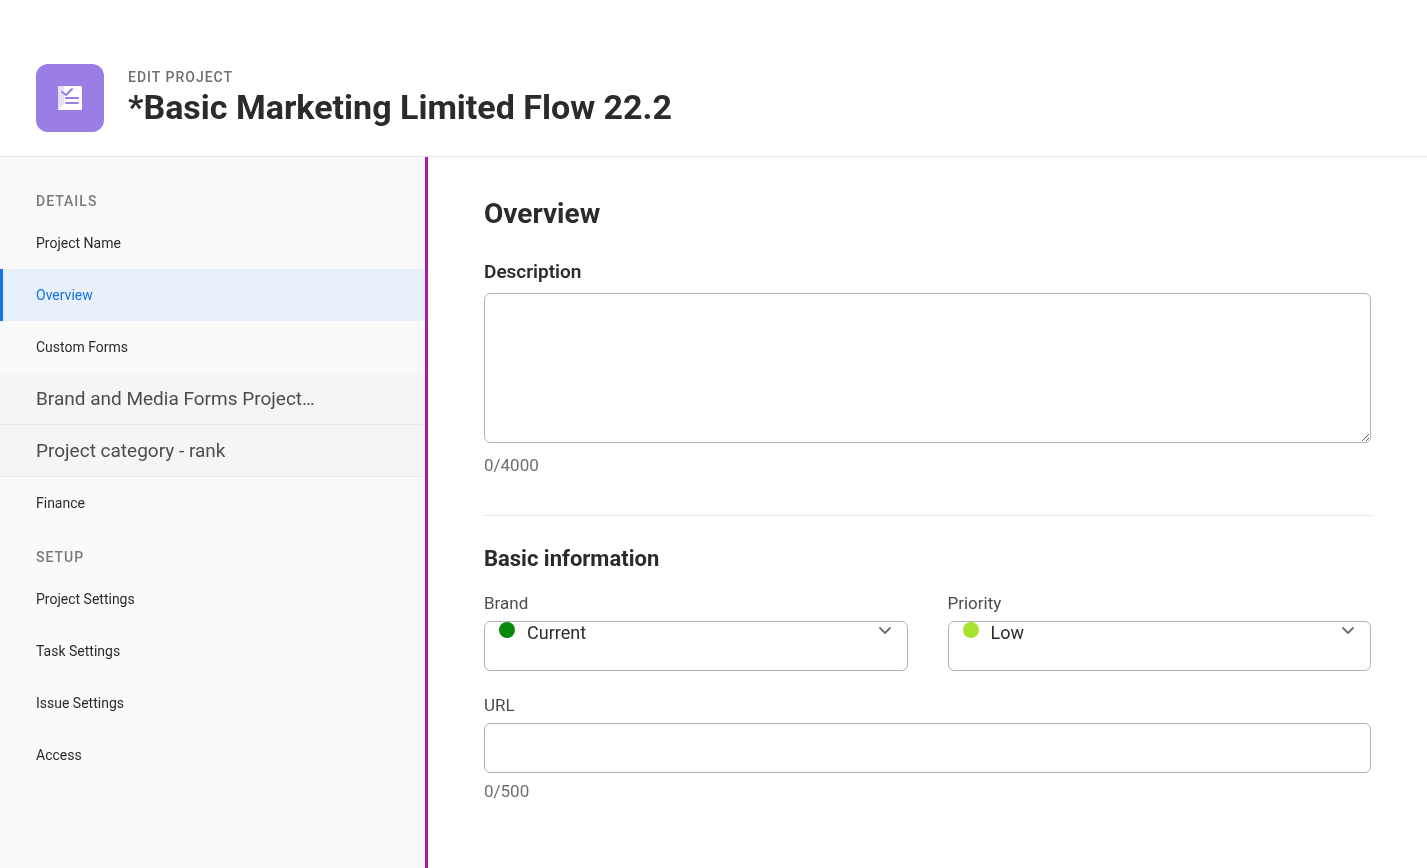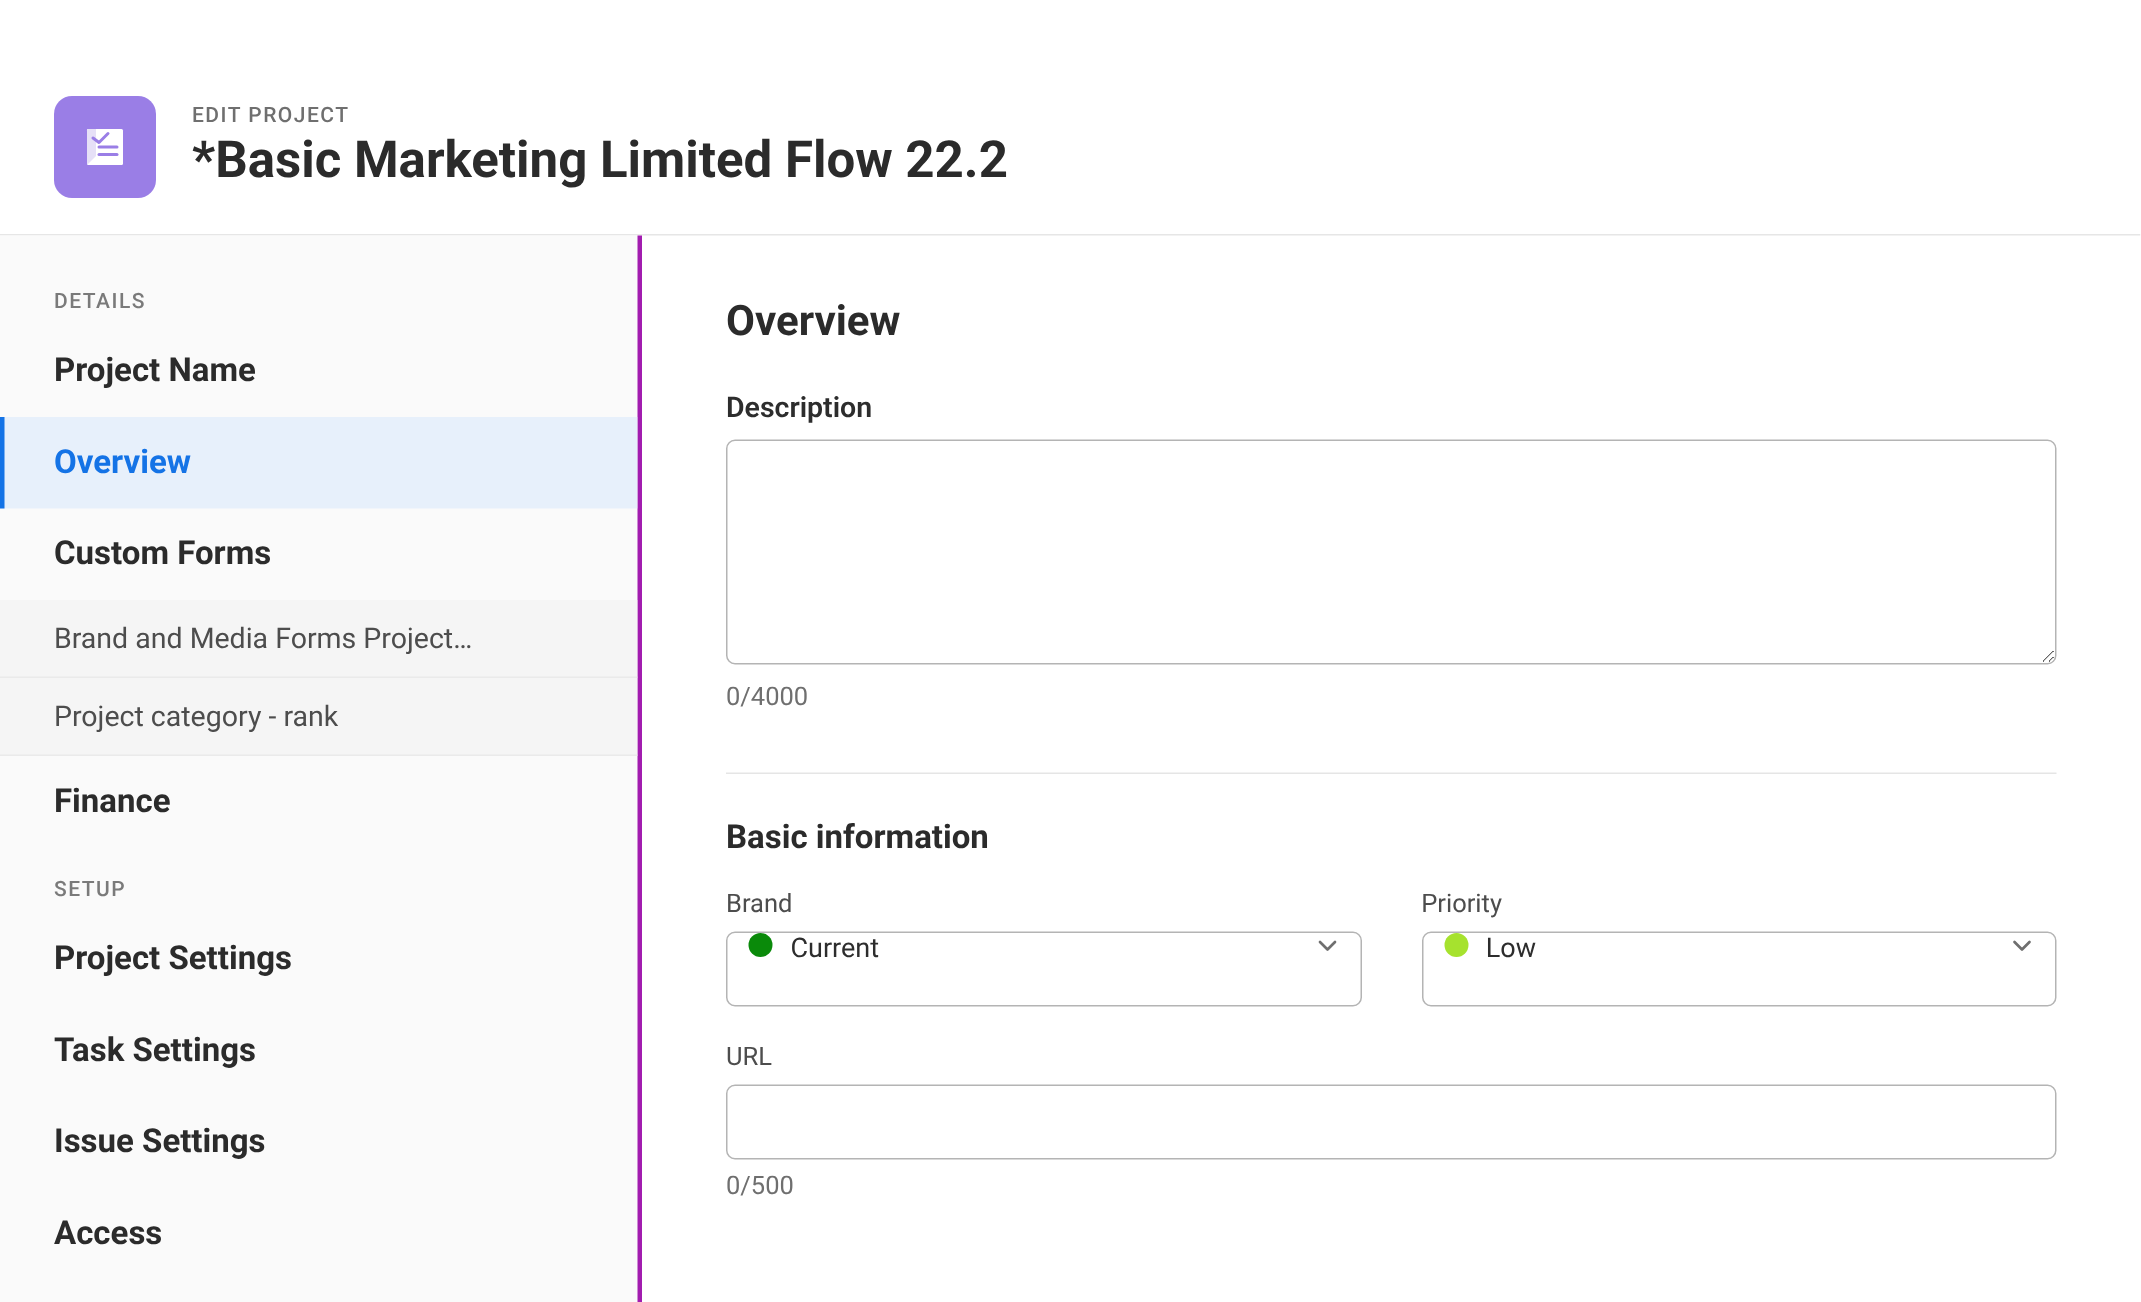--- a/index.html
+++ b/index.html
@@ -62,22 +62,22 @@
     .section-label {
       font-size: 14px;
       letter-spacing: 1px;
       color: #7a7a7a;
       font-weight: 500;
       padding: 8px 36px;
       margin-top: 12px;
     }
     .section-label:first-of-type { margin-top: 0; }
     .nav-item {
-      font-size: 22px;
-      font-weight: 700;
+      font-size: 14px;
+      font-weight: 400;
       color: #2b2b2b;
       padding: 18px 36px;
       cursor: pointer;
     }
     .nav-item.selected {
       background: #e7f0fb;
       color: #1473e6;
       border-left: 3px solid #1473e6;
       padding-left: 33px;
     }

